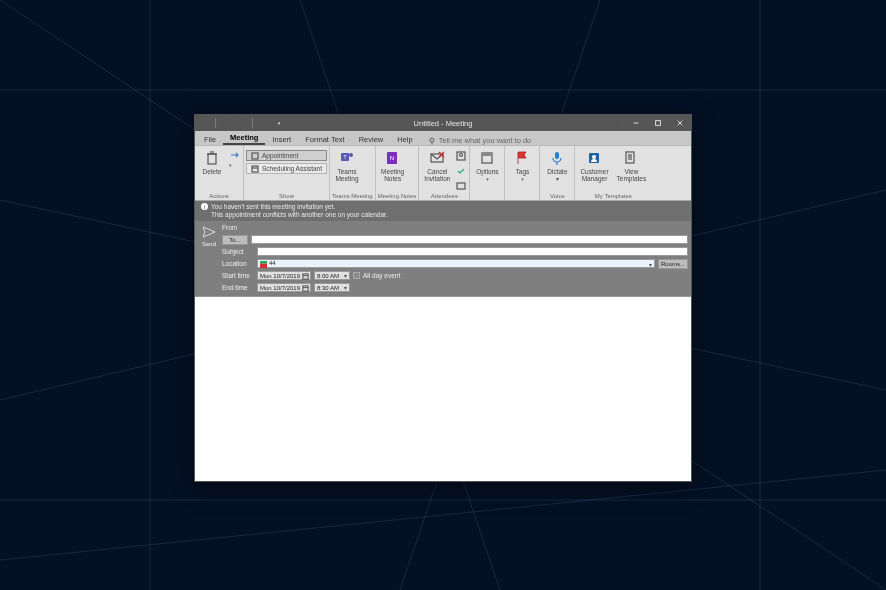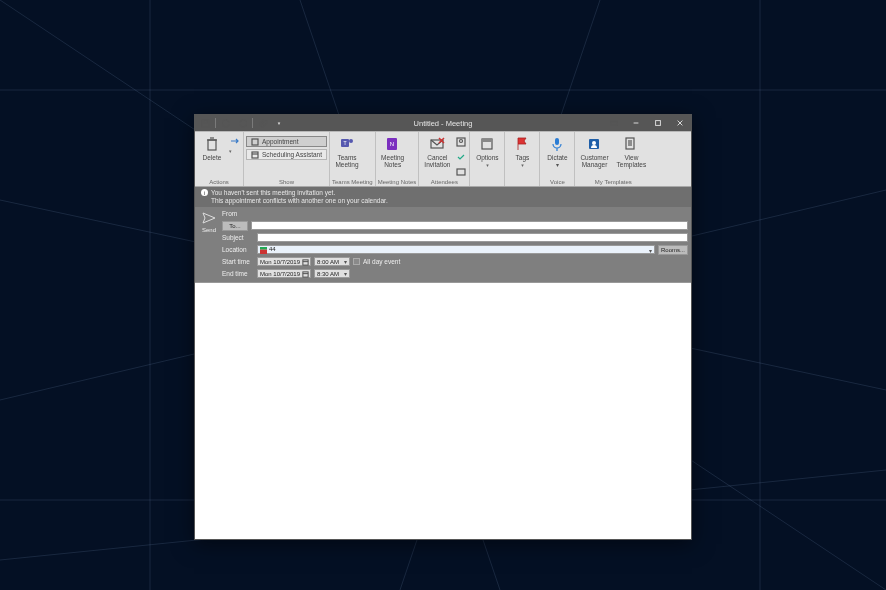--- a/index.html
+++ b/index.html
@@ -11,21 +11,21 @@
     position: relative;
     overflow: hidden;
   }
   
   .bg-lines { position:absolute; inset:0; pointer-events:none; }
   .bg-lines line { stroke: rgba(120,150,190,0.18); stroke-width:1; }
 
   .window {
     position: absolute;
     left: 194px; top: 114px;
-    width: 498px; height: 426px;
+    width: 498px; height: 368px;
     background: #c7c7c7;
     box-shadow: 0 4px 20px rgba(0,0,0,0.5);
     display: flex; flex-direction: column;
     border: 1px solid #565656;
   }
   
   .titlebar {
     height: 16px;
     background: #565656;
     display: flex; align-items: center;
@@ -191,20 +191,35 @@
         </div>
       <div class="wbtn">
           <svg viewBox="0 0 10 10">
             <line x1="2" y1="2" x2="8" y2="8" class="s" style="stroke:#ddd"></line>
             <line x1="8" y1="2" x2="2" y2="8" class="s" style="stroke:#ddd"></line>
           </svg>
         </div>
     </div>
   </div>
 
+  <div class="tabs">
+    <div class="tab">File</div>
+    <div class="tab active">Meeting</div>
+    <div class="tab">Insert</div>
+    <div class="tab">Format Text</div>
+    <div class="tab">Review</div>
+    <div class="tab">Help</div>
+    <div class="tellme">
+      <svg viewBox="0 0 10 10">
+          <circle cx="5" cy="4" r="2.5" class="s"></circle>
+          <line x1="5" y1="7" x2="5" y2="9" class="s"></line>
+        </svg>
+      <span>Tell me what you want to do</span>
+    </div>
+  </div>
 
   <div class="ribbon">
 
     <div class="rgroup">
       <div class="items">
         <div class="bigbtn">
           <div class="icon">
               <svg viewBox="0 0 18 18">
                 <rect x="5" y="5" width="8" height="10" class="s"></rect>
                 <line x1="4" y1="5" x2="14" y2="5" class="s"></line>

